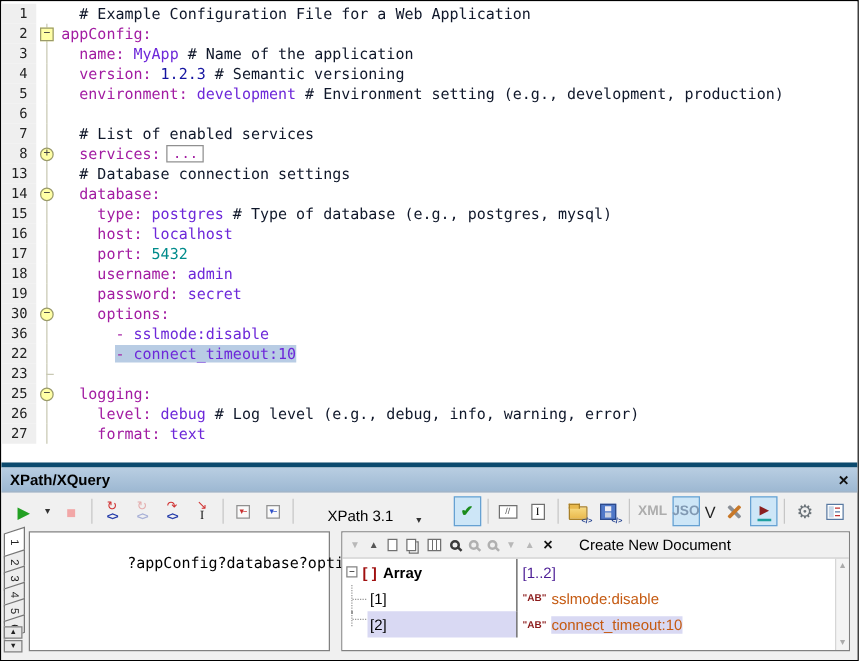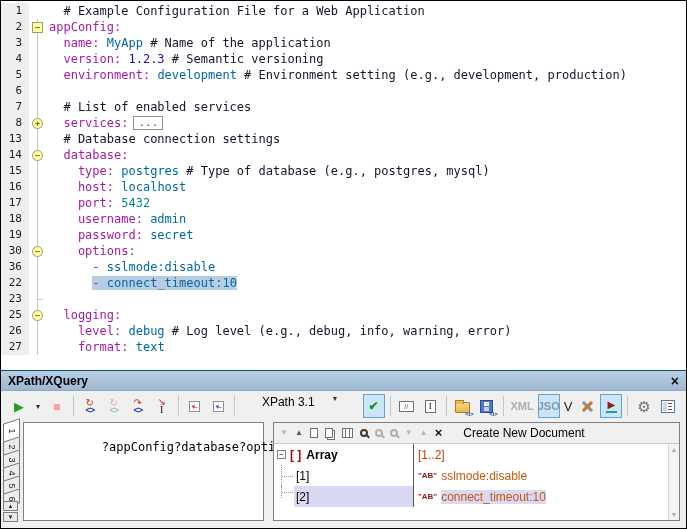--- a/index.html
+++ b/index.html
@@ -12,47 +12,47 @@
   .row{display:flex;height:16px;line-height:16px;white-space:pre}
   .gut{flex:none;width:28px;background:#EFEFEF;color:#222;text-align:right;padding-right:7px;
        font-size:11px;font-family:"DejaVu Sans Mono",monospace}
   .fold{flex:none;width:20px;position:relative}
   .fold.hasline::before{content:"";position:absolute;left:8px;top:0;bottom:0;width:1px;background:#C9C9B4}
   .fold.tick::after{content:"";position:absolute;left:8px;top:8px;width:6px;height:1px;background:#C9C9B4}
   .fi{position:absolute;left:3px;top:3px;width:11px;height:11px;background:#FFFFA6;border:1px solid #9A9A6A;
       color:#444;font-size:9px;line-height:8px;text-align:center;z-index:2}
   .fi.circle{border-radius:50%}
   .code{flex:1;white-space:pre}
-  .k{color:#A21CA2}.p{color:#0369a1}.c{color:#0f172a}.t{color:#008B8B}.n{color:#1414A0}.d{color:#A21CA2}
+  .k{color:#A21CA2}.p{color:#6d28d9}.c{color:#0f172a}.t{color:#008B8B}.n{color:#1414A0}.d{color:#A21CA2}
   .sel{background:#B8CCE4}
   .collapsed-box{display:inline-block;border:1px solid #909090;color:#A21CA2;font-size:11px;line-height:12px;
       padding:0 4px;margin-left:5px;vertical-align:1px}
 
   
-  .panel{position:absolute;left:0;right:0;top:369px;bottom:0;background:#F0F0F0;border-top:1px solid #0c4a6e}
+  .panel{position:absolute;left:0;right:0;top:369px;bottom:0;background:#F0F0F0;border-top:4px solid #0c4a6e}
   .ptitle{height:20px;background:linear-gradient(#B9CEE2,#9DB8D2);border-bottom:1px solid #8FA6BE;
       display:flex;align-items:center;padding:0 7px;font-size:12px;font-weight:bold;color:#000}
   .ptitle .close{margin-left:auto;font-weight:bold;font-size:14px;line-height:14px;color:#111}
 
   .ptoolbar{height:30px;display:flex;align-items:center;padding:0 6px}
   button{border:none;background:transparent;font-family:inherit;cursor:default}
   .tbtn{height:24px;min-width:22px;display:flex;align-items:center;justify-content:center;position:relative;margin:0 1px}
   .tbtn.active{background:#CDE6F7;border:1px solid #66A1D2}
   .tsep{width:1px;height:20px;background:#C6C6C6;margin:0 4px}
   .gi.run{color:#22A022;font-size:13px}
   .gi.dd{color:#333;font-size:7px}
   .gi.stop{color:#F2A7A7;font-size:13px}
   .tbtn.dim{opacity:.35}
   .evi{display:flex;flex-direction:column;align-items:center;line-height:1}
   .evi .red{color:#D03030;font-size:10px;height:8px}
   .evi .navy{color:#2038A8;font-weight:bold;font-size:9px;letter-spacing:-1px}
   .evi .beamtxt{color:#111;font-size:10px;font-family:"Liberation Serif",serif}
   .bpbox{border:1px solid #909090;background:#FAFAFA;font-size:7px;line-height:9px;padding:0 2px;letter-spacing:-1px}
   .bpbox.red{color:#C83030}.bpbox.blue{color:#3050C8}
-  .combo{width:132px;height:22px;display:flex;align-items:flex-start;justify-content:space-between;
+  .combo{width:132px;height:22px;display:flex;align-items:flex-end;justify-content:space-between;
       padding:0 6px;font-size:12px;color:#000;margin:0 17px}
   .combo .dd2{font-size:7px;color:#333}
   .check{color:#1C8C1C;font-size:12px;font-weight:bold}
   .winbox{width:15px;height:11px;border:1px solid #707070;background:#fff;font-size:7px;color:#555;
       display:flex;align-items:center;justify-content:center}
   .beambox{width:11px;height:13px;border:1px solid #707070;background:#fff;display:flex;align-items:center;
       justify-content:center;font-size:9px;font-family:"Liberation Serif",serif}
   .folder{width:15px;height:11px;background:linear-gradient(#F8DA80,#E8B84C);border:1px solid #A98028;
       border-radius:1px;position:relative;margin-top:2px}
   .folder::before{content:"";position:absolute;top:-3px;left:-1px;width:7px;height:3px;background:#E8B84C;
@@ -112,21 +112,21 @@
   .vsb .a{position:absolute;left:0;right:0;text-align:center;color:#ABABAB;font-size:7px}
   .vsb .a.up{top:2px}.vsb .a.dn{bottom:2px}
 
   .trow{display:flex;height:21px;align-items:stretch;font-size:12px}
   .kcell{flex:none;width:139px;display:flex;align-items:center}
   .vcell{flex:1;border-left:1px solid #555;display:flex;align-items:center;padding-left:4px;gap:4px}
   .exp{width:9px;height:9px;border:1px solid #848484;background:#fff;font-size:8px;line-height:7px;
       text-align:center;margin-left:3px;flex:none}
   .bracket{color:#A01010;font-weight:bold;margin-left:4px}
   .rootlabel{font-weight:bold;margin-left:5px}
-  .rootval{color:#c2410c}
+  .rootval{color:#4c1d95}
   .dots{flex:none;width:13px;height:100%;margin-left:7px;border-left:1px dotted #999;position:relative}
   .dots::after{content:"";position:absolute;left:0;top:50%;width:11px;border-top:1px dotted #999}
   .trow:last-child .dots{height:55%;align-self:flex-start}
   .keywrap{flex:1;height:100%;display:flex;align-items:center;padding-left:2px}
   .keywrap.rowsel{background:#D9D9F3}
   .ab-icon{color:#8B1A1A;font-size:8px;font-weight:bold;flex:none}
   .tval{color:#C55A11}
   .tval.valsel{background:#D9D9F3}
 </style>
 </head>

